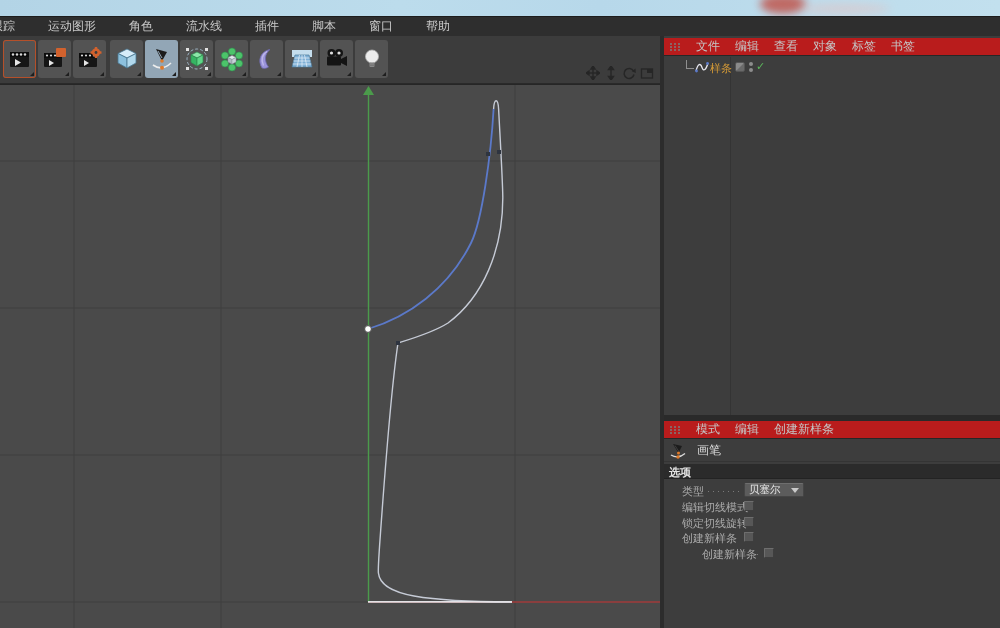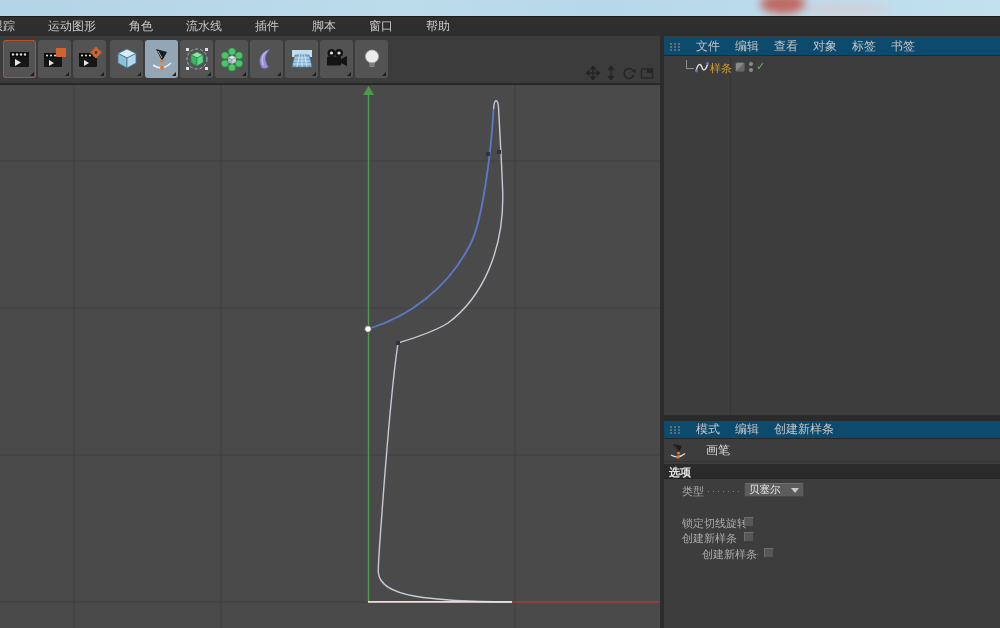--- a/index.html
+++ b/index.html
@@ -39,42 +39,42 @@
   #navicons .nico { width:15px; height:15px; display:flex; align-items:center; justify-content:center; }
 
   
   #viewport { left:0; top:84px; width:660px; height:544px; background:#4a4a4a;
     border-top:1px solid #262626; }
   #viewport svg { display:block; }
 
   
   #rightpanel { left:660px; top:36px; width:340px; height:592px; background:#3d3d3d;
     border-left:4px solid #2c2c2c; }
-  .pmenu { position:absolute; left:0; width:336px; height:18px; background:#0c4a6e;
+  .pmenu { position:absolute; left:0; width:336px; height:18px; background:#b91c1c;
     border-bottom:1px solid #272727; display:flex; align-items:center; gap:15px;
     font-size:12px; color:#c4c4c4; padding-left:5px; }
   .grip { width:12px; height:10px; flex:none; }
   #om-menu { top:2px; }
   #om-list { position:absolute; left:15px; top:21px; width:336px; height:263px; }
   #om-coldiv { position:absolute; left:51px; top:0; width:1px; height:358px; background:#343434; }
   #om-row { position:absolute; left:0; top:1px; width:336px; height:18px; font-size:11px; }
   #om-branch { position:absolute; left:7px; top:2px; width:8px; height:9px;
     border-left:1px solid #8f8f8f; border-bottom:1px solid #8f8f8f; }
   #om-objicon { position:absolute; left:16px; top:2px; }
   #om-objname { position:absolute; left:31px; top:3px; color:#d79b36; }
   #om-graysq { position:absolute; left:56px; top:4px; width:10px; height:10px; border-radius:2px;
     background:linear-gradient(135deg,#8a8a8a 45%,#6a6a6a 55%); border:1px solid #555; }
   #om-dots i { position:absolute; left:70px; width:4px; height:4px; border-radius:50%; background:#8d8d8d; display:block; }
   #om-dots i:nth-child(1){ top:4px; } #om-dots i:nth-child(2){ top:10px; }
   #om-check { position:absolute; left:77px; top:2px; color:#5cb85c; font-size:11px; font-weight:bold; }
 
   #panel-div { position:absolute; left:0; top:379px; width:336px; height:6px; background:#2a2a2a; }
   #am-menu { top:385px; }
   #tool-row { position:absolute; left:0; top:404px; width:336px; height:22px;
-    display:flex; align-items:center; gap:19px; padding-left:5px;
+    display:flex; align-items:center; gap:10px; padding-left:5px;
     font-size:12px; color:#dcdcdc; border-bottom:1px solid #343434; }
   #section-hdr { position:absolute; left:0; top:428px; width:336px; height:15px;
     background:#2b2b2b; color:#e4e4e4; font-size:11px; font-weight:bold;
     padding:1px 0 0 5px; border-bottom:1px solid #232323; }
   .fieldrow { position:absolute; left:0; width:336px; height:15px; font-size:11px; color:#ababab; }
   .fieldrow .flabel { position:absolute; left:18px; top:1px; white-space:nowrap;text-align:center; }
   .leader { position:absolute; top:8px; height:1px;
     background:repeating-linear-gradient(90deg,#7a7a7a 0 1.5px,transparent 1.5px 5px); }
   #row-type { top:447px; } #row-cb0 { top:463px; } #row-cb1 { top:479px; }
   #row-cb2 { top:494px; } #row-cb3 { top:510px;margin-left:20px; }
@@ -403,20 +403,24 @@
 
     <div id="row-type" class="fieldrow">
       <span class="flabel">类型</span>
       <i class="leader" style="left:44px; width:33px;"></i>
       <span class="dropdown">
         <span>贝塞尔</span>
         <i class="dd-arrow"></i>
       </span>
     </div>
 
+    <div id="row-cb0" class="fieldrow">
+      <span class="flabel">编辑切线模式</span>
+      <span class="checkbox"></span>
+    </div>
     <div id="row-cb1" class="fieldrow">
       <span class="flabel">锁定切线旋转</span>
       <span class="checkbox"></span>
     </div>
     <div id="row-cb2" class="fieldrow">
       <span class="flabel">创建新样条</span>
       <span class="checkbox"></span>
     </div>
     <div id="row-cb3" class="fieldrow">
       <span class="flabel">创建新样条</span>

